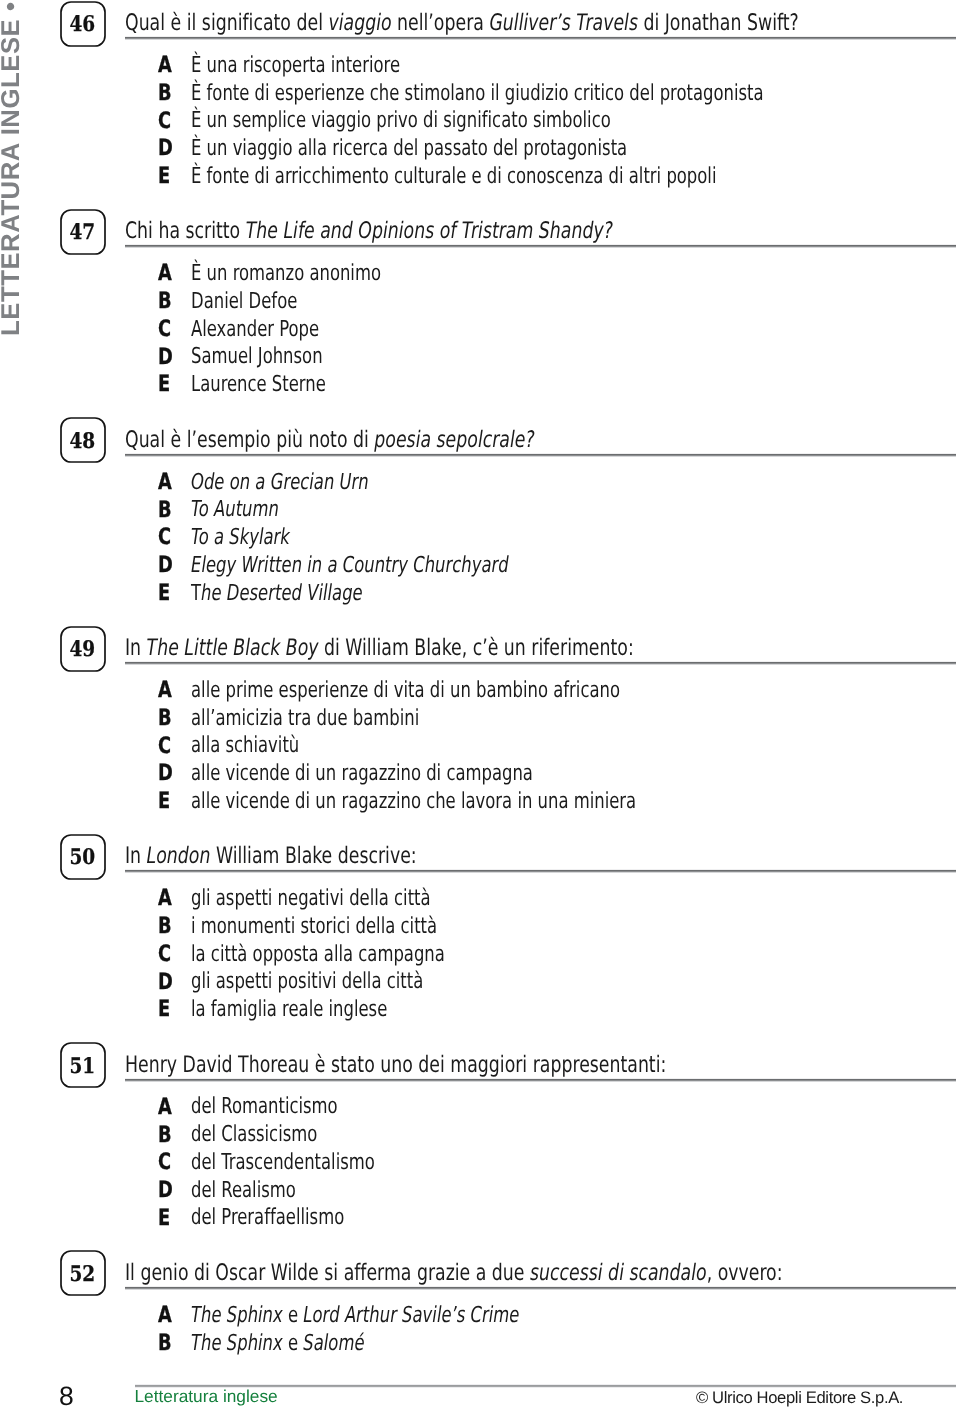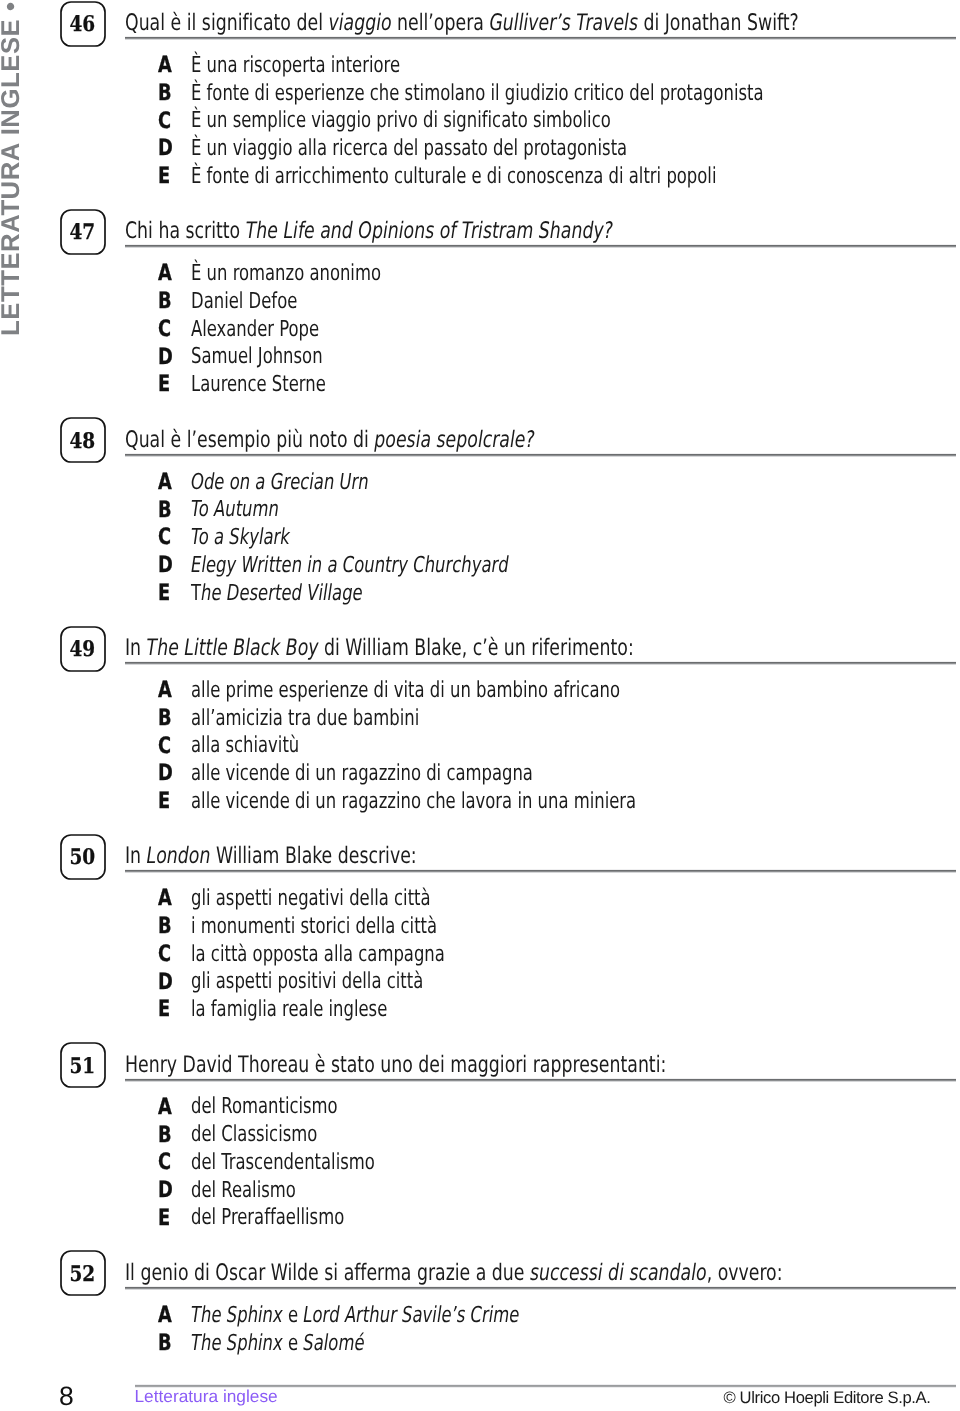--- a/index.html
+++ b/index.html
@@ -91,22 +91,22 @@
 
   
   .footer{position:absolute;left:0;top:0;width:960px;height:1411px;}
   .footer-rule{position:absolute;left:135px;top:1384px;width:821px;height:4px;}
   .footer-rule i{position:absolute;left:0;width:821px;height:1px;display:block;}
   .footer-rule i:nth-child(1){top:0;background:#eeeef0;}
   .footer-rule i:nth-child(2){top:1px;background:#9a9c9e;}
   .footer-rule i:nth-child(3){top:2px;background:#a4a6a8;}
   .footer-rule i:nth-child(4){top:3px;background:#ececee;}
   .pagenum{position:absolute;left:59px;top:1383.3px;font-family:"Liberation Sans",sans-serif;font-stretch:normal;font-weight:normal;font-size:26.5px;line-height:26px;color:#111;}
-  .footer-left{position:absolute;left:134.5px;top:1385px;font-family:"Liberation Sans",sans-serif;font-stretch:normal;font-size:17.3px;line-height:22px;color:#8b5cf6;}
-  .footer-right{position:absolute;left:696px;top:1387px;width:262px;text-align:center;font-family:"Liberation Sans",sans-serif;font-stretch:normal;font-size:16.6px;letter-spacing:-0.36px;line-height:22px;color:#1b1b1b;}
+  .footer-left{position:absolute;left:134.5px;top:1385px;font-family:"Liberation Sans",sans-serif;font-stretch:normal;font-size:17.3px;line-height:22px;color:#15803d;}
+  .footer-right{position:absolute;left:696px;top:1387px;width:262px;text-align:left;font-family:"Liberation Sans",sans-serif;font-stretch:normal;font-size:16.6px;letter-spacing:-0.36px;line-height:22px;color:#1b1b1b;}
 </style>
 </head>
 <body>
 
 <div class="page">
   <div class="sidebar">
     <div class="sidebar-label">LETTERATURA INGLESE •</div>
   </div>
   <div class="questions">
     <div class="question" style="top:1.0px">

